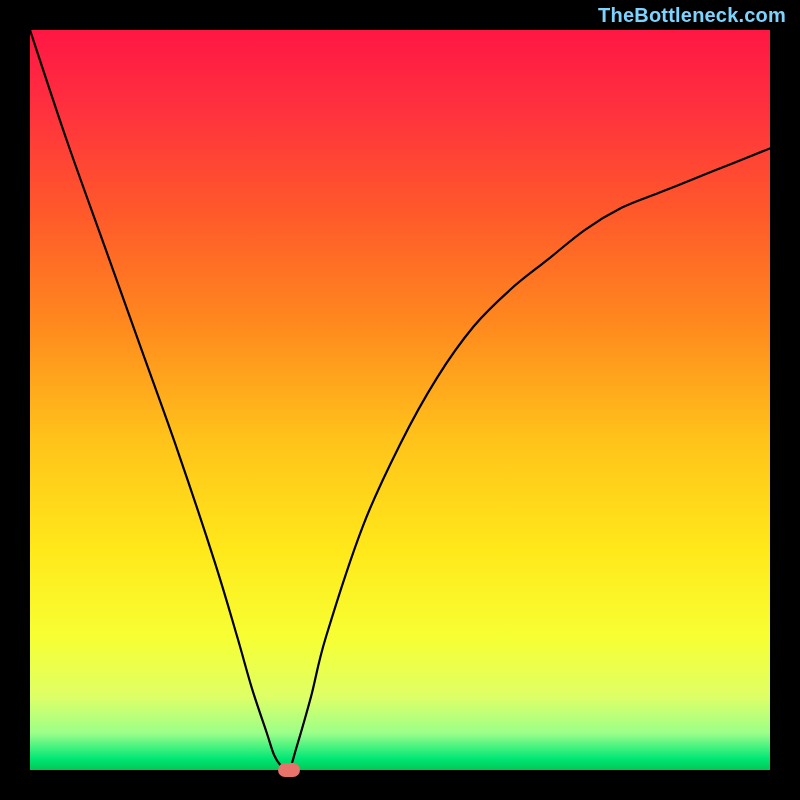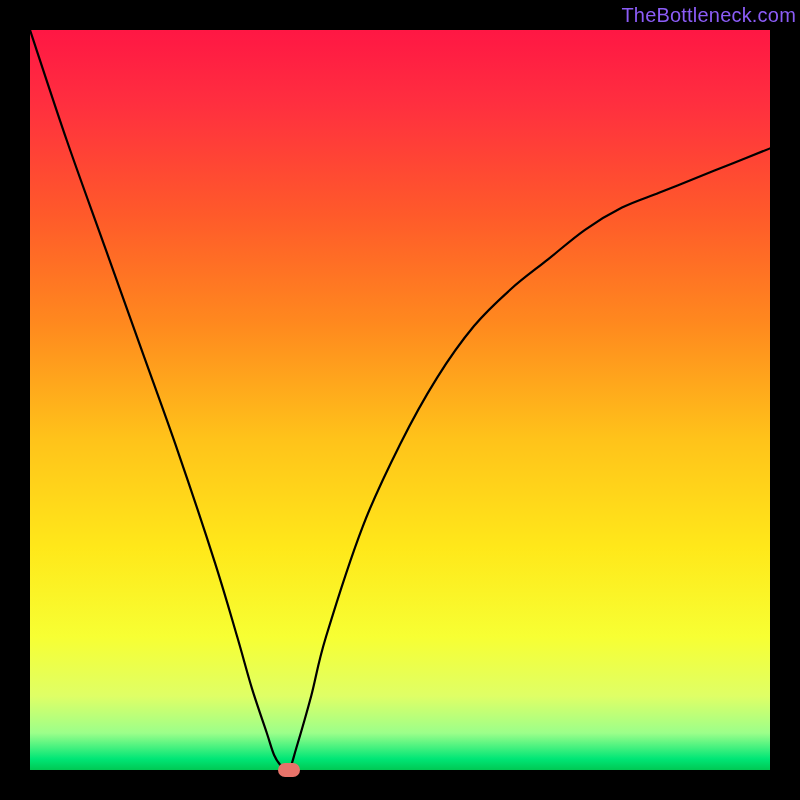--- a/index.html
+++ b/index.html
@@ -7,24 +7,24 @@
     width: 800px;
     height: 800px;
     background: #000;
     position: relative;
     font-family: Arial, Helvetica, sans-serif;
     overflow: hidden;
   }
   .watermark {
     position: absolute;
     top: 4px;
-    right: 4px;
-    color: #8b5cf6;
+    right: 14px;
+    color: #7dd3fc;
     font-size: 20px;
-    font-weight: 400;
+    font-weight: 700;
     z-index: 10;
     letter-spacing: 0.2px;
   }
   .plot-area {
     position: absolute;
     left: 30px;
     top: 30px;
     width: 740px;
     height: 740px;
   }

